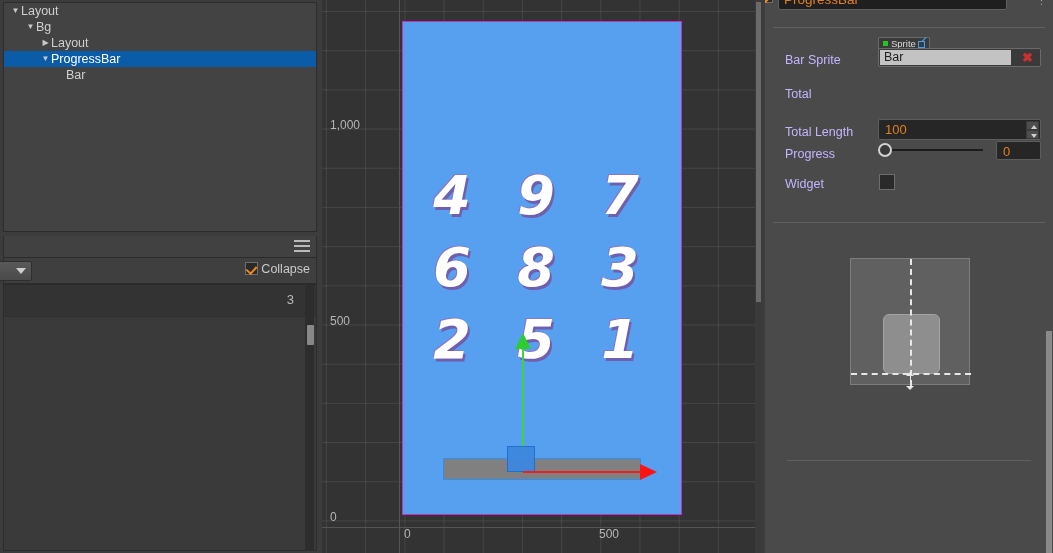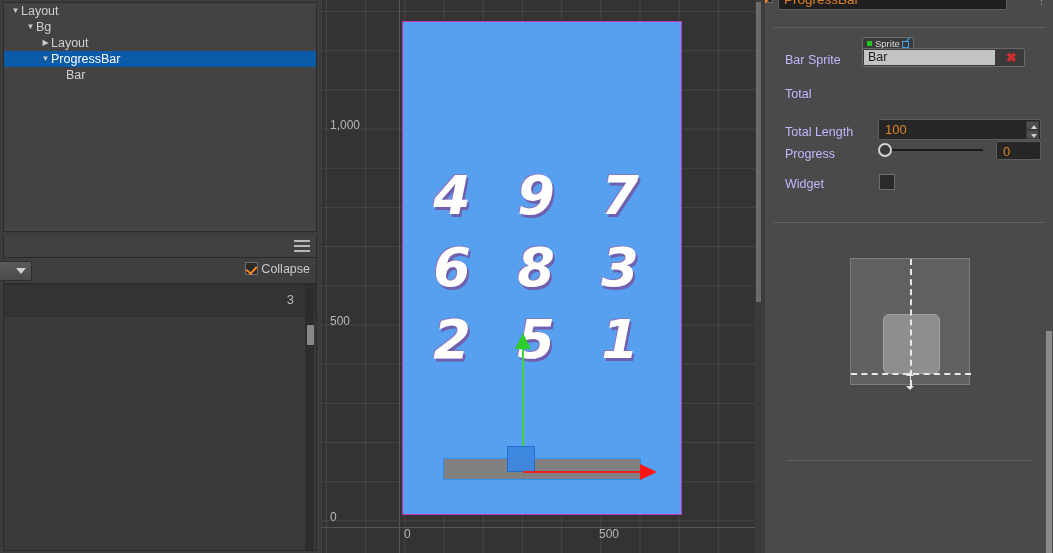--- a/index.html
+++ b/index.html
@@ -188,21 +188,21 @@
     position:absolute; background:linear-gradient(#565656,#484848);
     border:1px solid #2f2f2f; border-radius:2px;
     color:#d7d7d7; font-size:12.5px; line-height:21px; padding-left:10px;
   }
   .field-combo .caret {
     position:absolute; right:7px; top:9px;
     border-left:5px solid transparent; border-right:5px solid transparent; border-top:6px solid #d0d0d0;
   }
 
   
-  #sprite-widget { position:absolute; left:97px; top:37px; width:163px; height:30px; }
+  #sprite-widget { position:absolute; left:113px; top:37px; width:163px; height:30px; }
   #sprite-tab {
     position:absolute; left:0; top:0; height:12px; padding:0 4px;
     background:#3a3a3a; border:1px solid #6a6a6a; border-bottom:none;
     border-radius:2px 2px 0 0; font-size:9.5px; line-height:11px; color:#dcdcdc; white-space:nowrap;
   }
   #sprite-tab .sq { display:inline-block; width:5px; height:5px; background:#23c423; vertical-align:1px; margin-right:3px; }
   #sprite-tab .ext { display:inline-block; width:7px; height:7px; border:1.2px solid #3da5f0; vertical-align:-1px; margin-left:2px; position:relative; }
   #sprite-tab .ext::after { content:""; position:absolute; left:2px; top:-3px; width:6px; height:1.2px; background:#3da5f0; transform:rotate(-45deg); }
   #sprite-body {
     position:absolute; left:0; top:11px; width:163px; height:19px;

